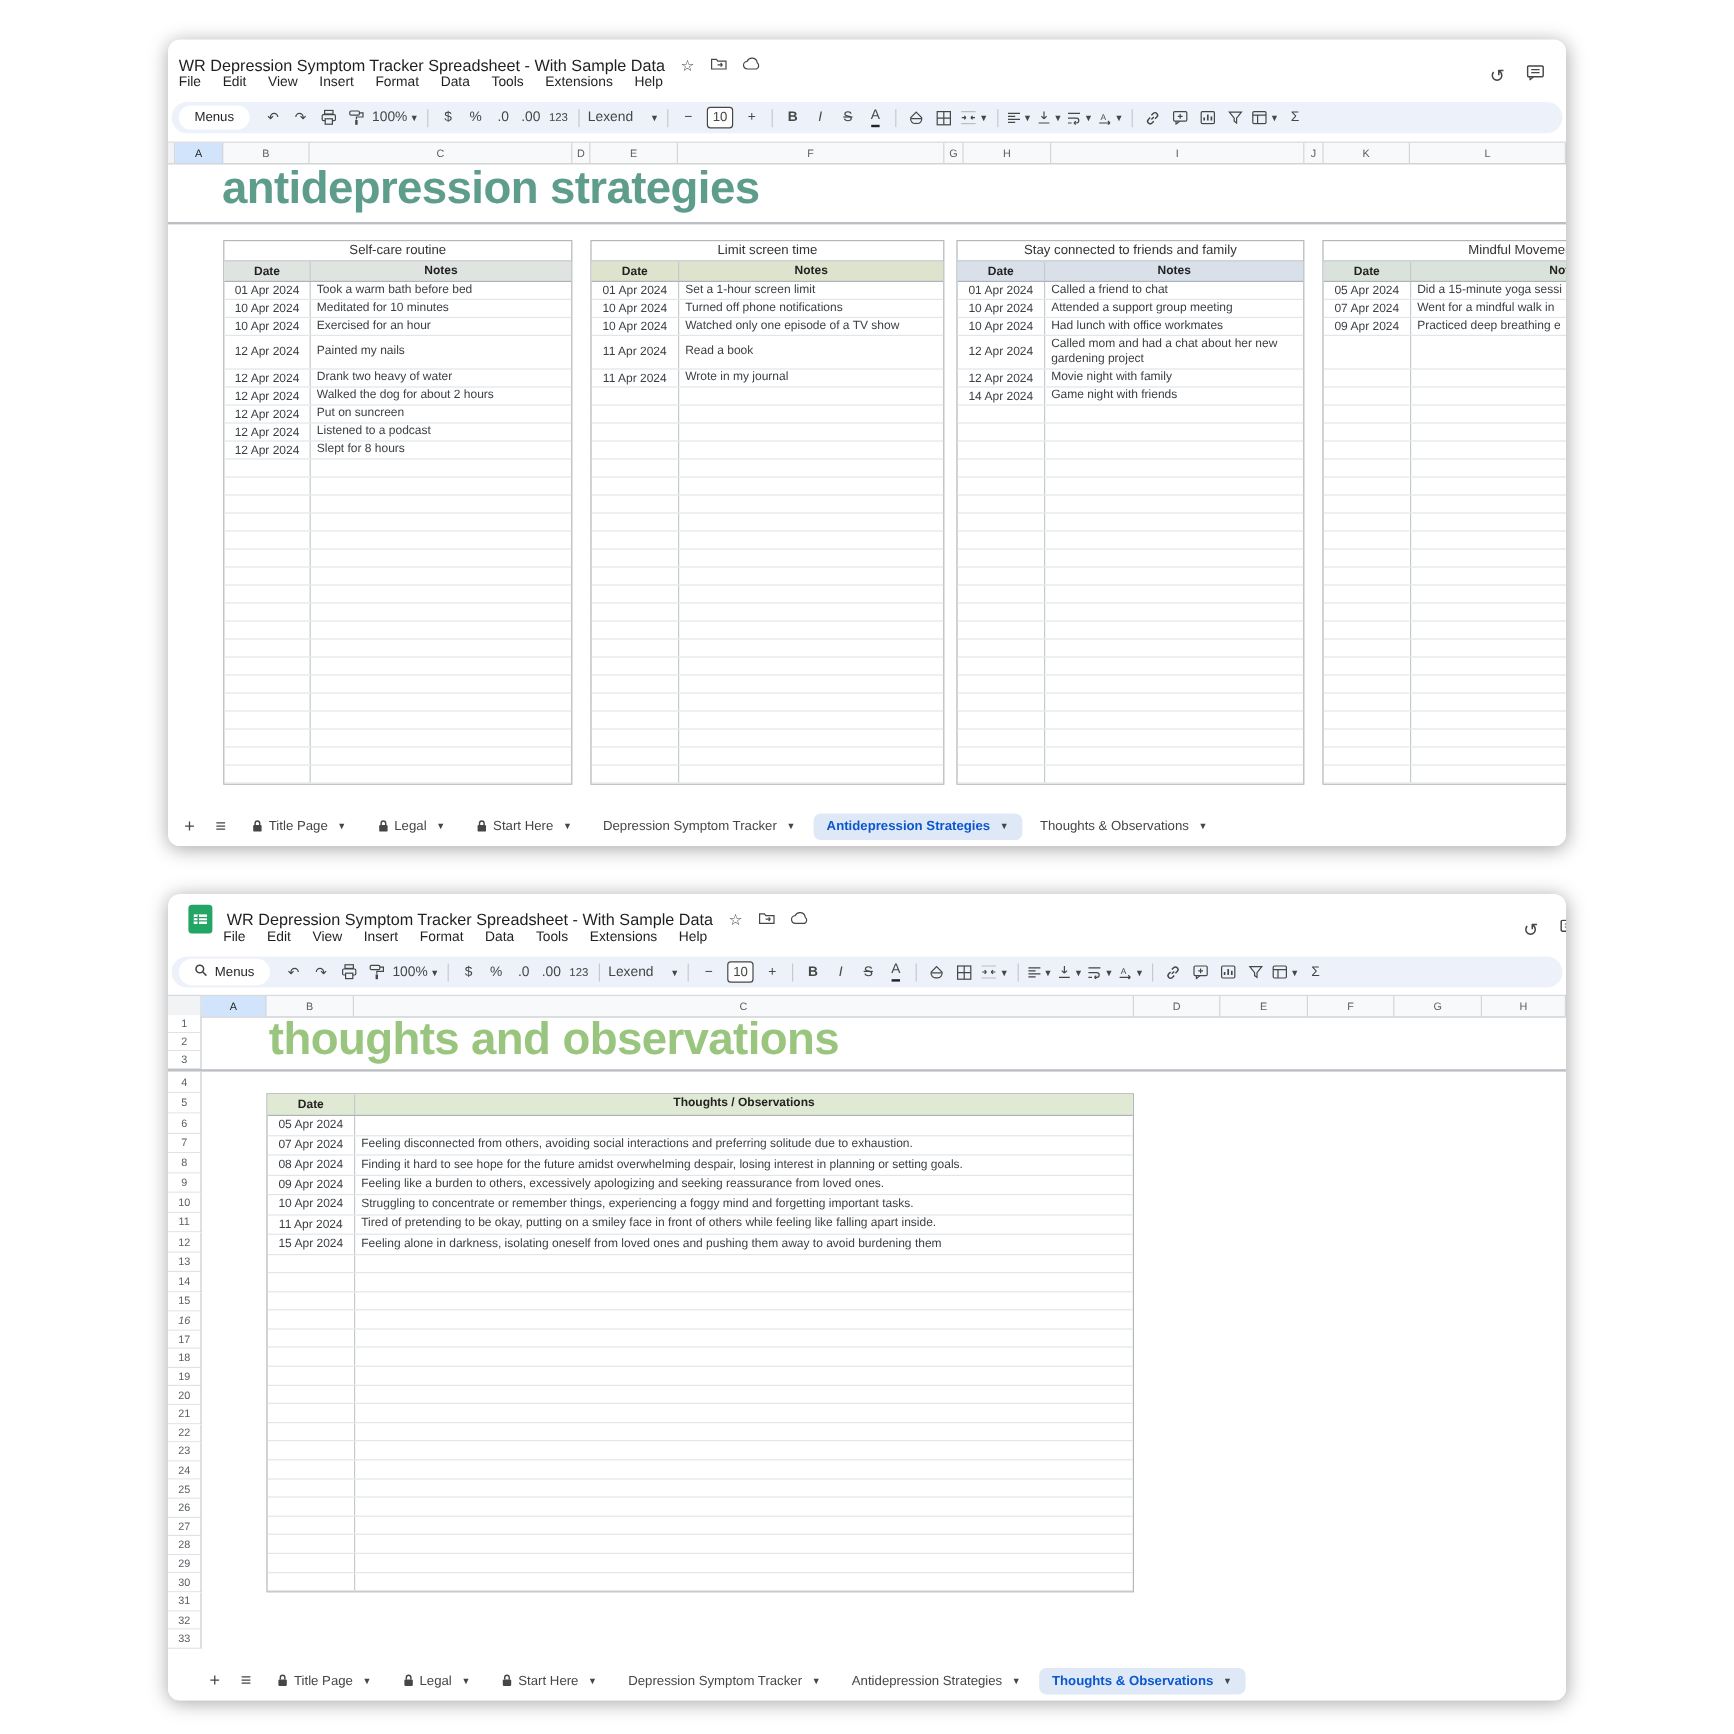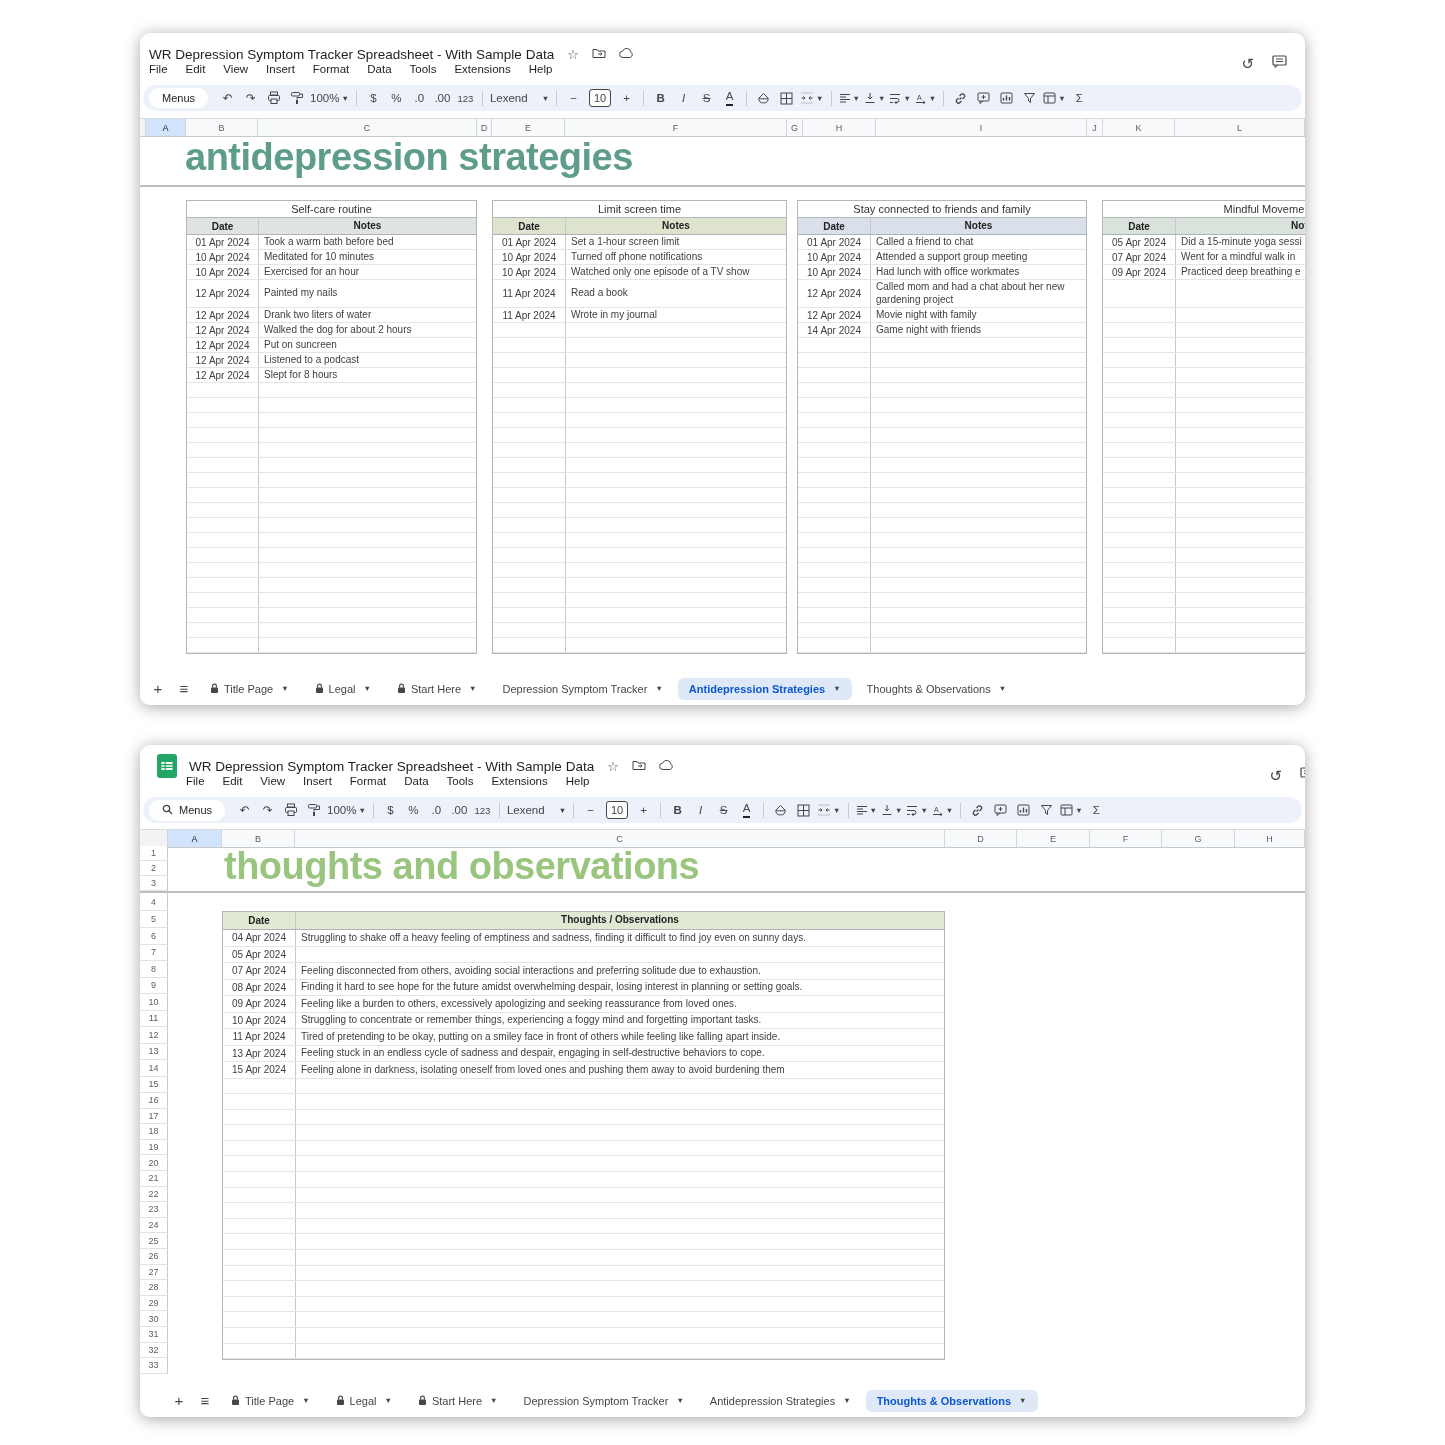--- a/index.html
+++ b/index.html
@@ -283,21 +283,21 @@
         <div class="t-row" style="height: 15px;">
           <div class="t-date" style="width: 72px;">10 Apr 2024</div>
           <div class="t-note" style="width: 219px;">Exercised for an hour</div>
         </div>
         <div class="t-row" style="height: 28px;">
           <div class="t-date" style="width: 72px;">12 Apr 2024</div>
           <div class="t-note" style="width: 219px;">Painted my nails</div>
         </div>
         <div class="t-row" style="height: 15px;">
           <div class="t-date" style="width: 72px;">12 Apr 2024</div>
-          <div class="t-note" style="width: 219px;">Drank two liters of water</div>
+          <div class="t-note" style="width: 219px;">Drank two heavy of water</div>
         </div>
         <div class="t-row" style="height: 15px;">
           <div class="t-date" style="width: 72px;">12 Apr 2024</div>
           <div class="t-note" style="width: 219px;">Walked the dog for about 2 hours</div>
         </div>
         <div class="t-row" style="height: 15px;">
           <div class="t-date" style="width: 72px;">12 Apr 2024</div>
           <div class="t-note" style="width: 219px;">Put on suncreen</div>
         </div>
         <div class="t-row" style="height: 15px;">
@@ -990,24 +990,20 @@
       <div class="g-row" style="height: 15.6px;">32</div>
       <div class="g-row" style="height: 15.6px;">33</div>
     </div>
   <div id="grid2">
       <div class="tbl" style="left: 82px; top: 166px; width: 723px;">
         <div class="t-hdr" style="background: rgb(224, 233, 211); height: 17px;">
           <div class="t-date" style="width: 73px;">Date</div>
           <div class="t-note" style="width: 650px; justify-content: center;">Thoughts / Observations</div>
         </div>
         <div class="t-row" style="height: 16.5px;">
-          <div class="t-date" style="width: 73px;">04 Apr 2024</div>
-          <div class="t-note" style="width: 650px;">Struggling to shake off a heavy feeling of emptiness and sadness, finding it difficult to find joy even on sunny days.</div>
-        </div>
-        <div class="t-row" style="height: 16.5px;">
           <div class="t-date" style="width: 73px;">05 Apr 2024</div>
         </div>
         <div class="t-row" style="height: 16.5px;">
           <div class="t-date" style="width: 73px;">07 Apr 2024</div>
           <div class="t-note" style="width: 650px;">Feeling disconnected from others, avoiding social interactions and preferring solitude due to exhaustion.</div>
         </div>
         <div class="t-row" style="height: 16.5px;">
           <div class="t-date" style="width: 73px;">08 Apr 2024</div>
           <div class="t-note" style="width: 650px;">Finding it hard to see hope for the future amidst overwhelming despair, losing interest in planning or setting goals.</div>
         </div>
@@ -1015,24 +1011,20 @@
           <div class="t-date" style="width: 73px;">09 Apr 2024</div>
           <div class="t-note" style="width: 650px;">Feeling like a burden to others, excessively apologizing and seeking reassurance from loved ones.</div>
         </div>
         <div class="t-row" style="height: 16.5px;">
           <div class="t-date" style="width: 73px;">10 Apr 2024</div>
           <div class="t-note" style="width: 650px;">Struggling to concentrate or remember things, experiencing a foggy mind and forgetting important tasks.</div>
         </div>
         <div class="t-row" style="height: 16.5px;">
           <div class="t-date" style="width: 73px;">11 Apr 2024</div>
           <div class="t-note" style="width: 650px;">Tired of pretending to be okay, putting on a smiley face in front of others while feeling like falling apart inside.</div>
-        </div>
-        <div class="t-row" style="height: 16.5px;">
-          <div class="t-date" style="width: 73px;">13 Apr 2024</div>
-          <div class="t-note" style="width: 650px;">Feeling stuck in an endless cycle of sadness and despair, engaging in self-destructive behaviors to cope.</div>
         </div>
         <div class="t-row" style="height: 16.5px;">
           <div class="t-date" style="width: 73px;">15 Apr 2024</div>
           <div class="t-note" style="width: 650px;">Feeling alone in darkness, isolating oneself from loved ones and pushing them away to avoid burdening them</div>
         </div>
         <div class="t-row" style="height: 15.6px;">
           <div class="t-date" style="width: 73px;"></div>
           <div class="t-note" style="width: 650px;"></div>
         </div>
         <div class="t-row" style="height: 15.6px;">

